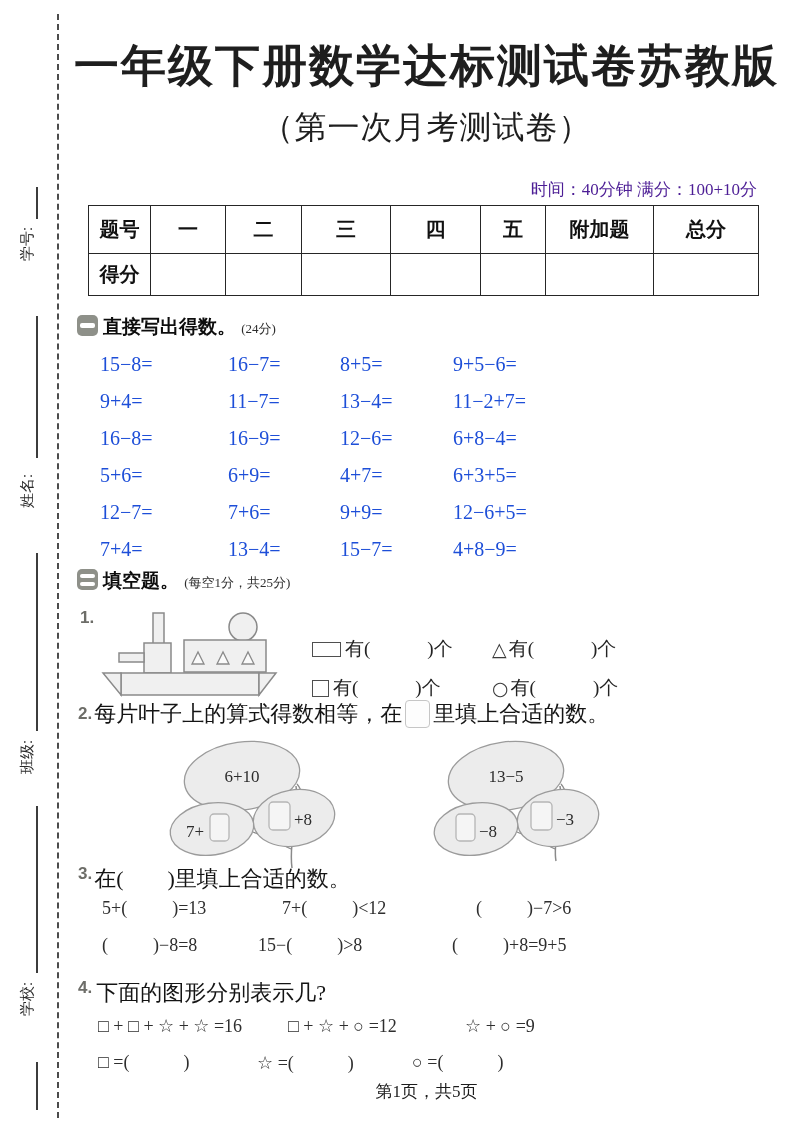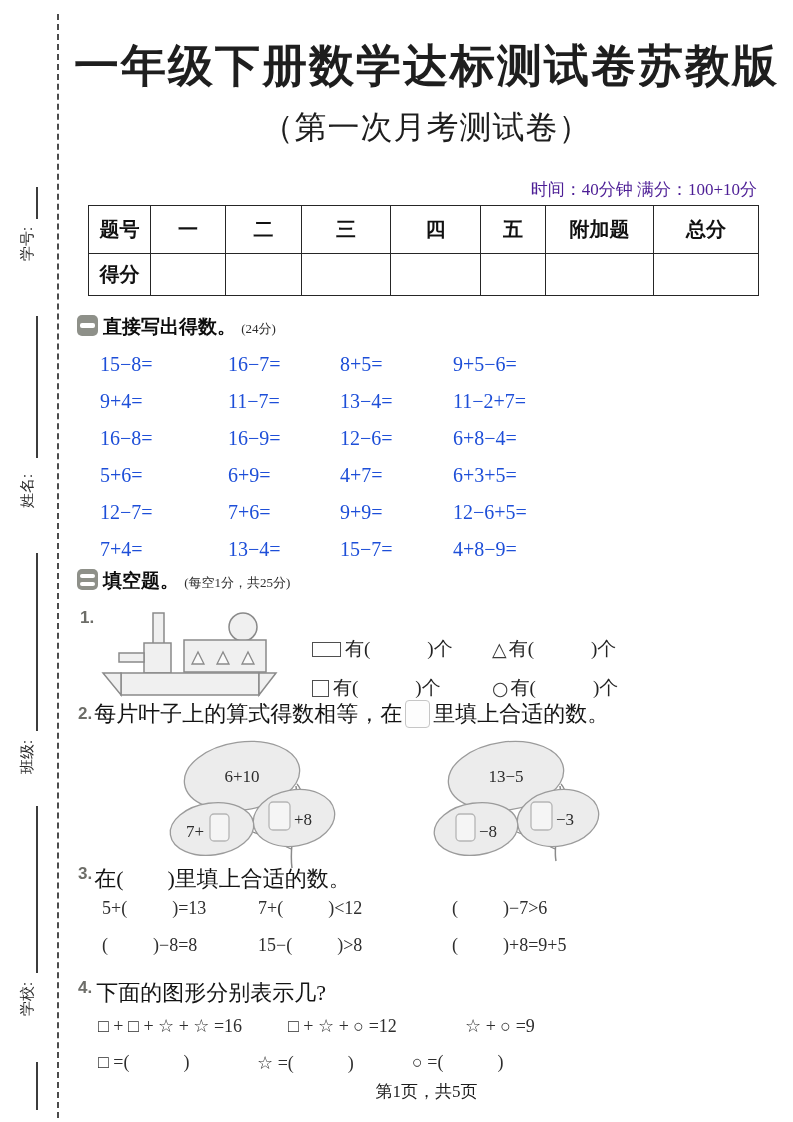--- a/index.html
+++ b/index.html
@@ -236,21 +236,21 @@
   <rect x="26" y="78" width="19" height="27" rx="4" fill="#f5f5f5" stroke="#b5b5b5" stroke-width="1.3"></rect>
   <text x="49" y="101" font-size="17">−8</text>
 </svg>
 
 <div class="abs" style="left:78px;top:864px;display:flex;">
   <span class="qnum" style="position:static;margin-right:2px;">3.</span>
   <span class="stmt pre">在(        )里填上合适的数。</span>
 </div>
 <div class="frow" style="left:102px;top:898px;">
   <span style="width:156px;">5+(          )=13</span>
-  <span style="width:194px;">7+(          )&lt;12</span>
+  <span style="width:194px;margin-left:24px;">7+(          )&lt;12</span>
   <span>(          )−7&gt;6</span>
 </div>
 <div class="frow" style="left:102px;top:935px;">
   <span style="width:156px;">(          )−8=8</span>
   <span style="width:194px;">15−(          )&gt;8</span>
   <span>(          )+8=9+5</span>
 </div>
 
 <div class="abs" style="left:78px;top:978px;display:flex;">
   <span class="qnum" style="position:static;margin-right:4px;">4.</span>

